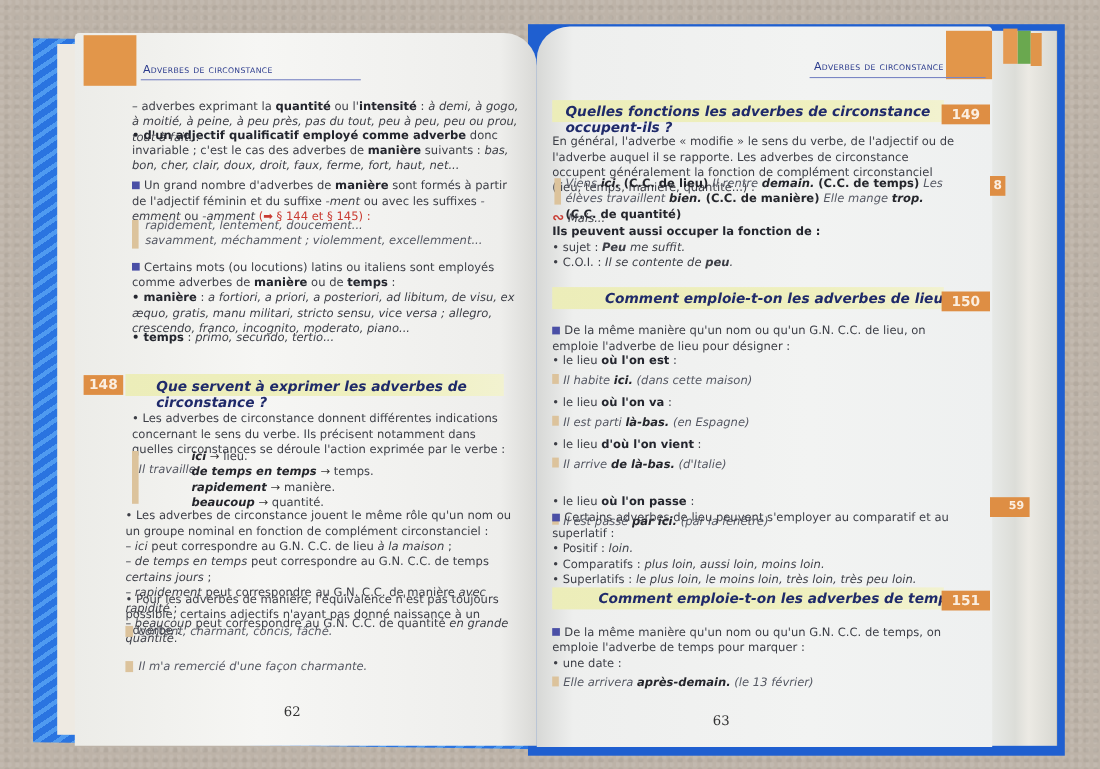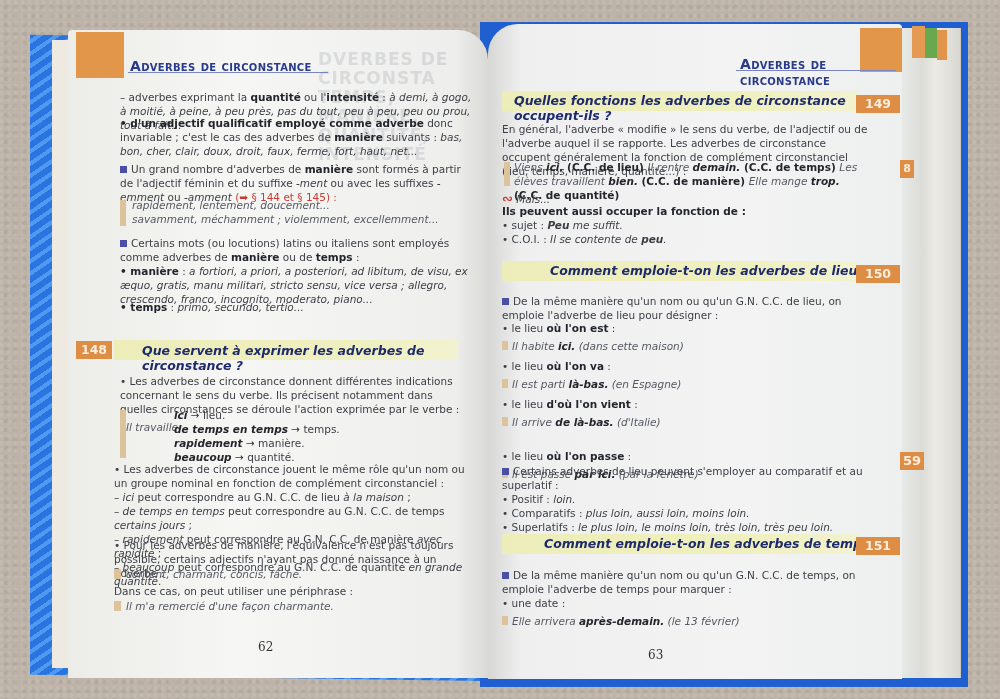--- a/index.html
+++ b/index.html
@@ -15,21 +15,21 @@
   .cover-right{left:480px;top:22px;width:488px;height:665px;background:#1f5fd0;}
   .page-edge{position:absolute;background:#eeeae2;border-right:1px solid #cfc9bd;}
   .page{position:absolute;background:#f3f3f1;color:#3b3f4c;overflow:hidden;}
   .page-left{left:68px;top:30px;width:420px;height:648px;
     background:linear-gradient(90deg,#ecece8 0%,#f6f6f4 40%,#eeeeec 92%,#d9d9d6 100%);
     border-radius:4px 30px 0 0;}
   .page-right{left:488px;top:24px;width:414px;height:655px;
     background:linear-gradient(90deg,#d7d8d6 0%,#eeefee 8%,#f2f3f2 60%,#eef0f0 100%);
     border-radius:30px 4px 0 0;}
   .orange-tab{position:absolute;background:#e2964a;}
-  .running-head{position:absolute;font-size:14px;letter-spacing:.3px;color:#2a3a8c;font-variant:small-caps;font-weight:bold;}
+  .running-head{position:absolute;font-size:10px;letter-spacing:.3px;color:#2a3a8c;font-variant:small-caps;font-weight:normal;}
   .head-rule{position:absolute;height:1px;background:#7a86c4;}
   .ghost{position:absolute;color:rgba(90,100,120,.16);font-weight:bold;font-size:17px;line-height:19px;letter-spacing:1px;}
   .txt{position:absolute;font-size:10.5px;line-height:14px;color:#3c3e46;}
   .txt b{color:#24262e;}
   .txt i{font-style:italic;}
   .ex{position:absolute;font-size:10.5px;line-height:14px;font-style:italic;color:#555863;}
   .ex b{font-style:normal;color:#25262c;}
   .ex .bi{font-style:italic;font-weight:bold;color:#25262c;}
   .bar{position:absolute;width:6px;background:#dcc39c;}
   .sq{display:inline-block;width:7px;height:7px;background:#4a4fa6;margin-right:4px;vertical-align:0px;}
@@ -50,24 +50,20 @@
 <div class="page-edge" style="left:898px;top:28px;width:62px;height:650px;background:linear-gradient(90deg,#e9ebe9,#dcddd8 40%,#eceae4 60%,#d8d8d2);"></div>
 <div style="position:absolute;left:925px;top:28px;width:12px;height:30px;background:#6aa84f;"></div>
 <div style="position:absolute;left:937px;top:30px;width:10px;height:30px;background:#e0954a;"></div>
 <div style="position:absolute;left:912px;top:26px;width:13px;height:32px;background:#e49a52;"></div>
 
 <div class="page page-left">
   <div class="orange-tab" style="left:8px;top:2px;width:48px;height:46px;"></div>
   <div class="running-head" style="left:62px;top:28px;">Adverbes de circonstance</div>
   <div class="head-rule" style="left:60px;top:42px;width:200px;"></div>
 
-  <div class="ghost" style="left:250px;top:20px;">
-    <div>DVERBES DE CIRCONSTA</div>
-    <div>TEMPS, MANIÈRE, QUANTITÉ, INTENSITÉ</div>
-  </div>
 
   <div class="txt" style="left:52px;top:60px;width:356px;">
     <span>– adverbes exprimant la </span><b>quantité</b><span> ou l'</span><b>intensité</b><span> : </span><i>à demi, à gogo, à moitié, à peine, à peu près, pas du tout, peu à peu, peu ou prou, tout à fait...</i>
   </div>
   <div class="txt" style="left:52px;top:86px;width:356px;">
     <b>• d'un adjectif qualificatif employé comme adverbe</b><span> donc invariable ; c'est le cas des adverbes de </span><b>manière</b><span> suivants : </span><i>bas, bon, cher, clair, doux, droit, faux, ferme, fort, haut, net...</i>
   </div>
 
   <div class="txt" style="left:52px;top:132px;width:356px;">
     <span class="sq"></span><span>Un grand nombre d'adverbes de </span><b>manière</b><span> sont formés à partir de l'adjectif féminin et du suffixe </span><i>-ment</i><span> ou avec les suffixes </span><i>-emment</i><span> ou </span><i>-amment</i><span class="red"> (➡ § 144 et § 145) :</span>
@@ -106,21 +102,20 @@
     <div>• Les adverbes de circonstance jouent le même rôle qu'un nom ou un groupe nominal en fonction de complément circonstanciel :</div>
     <div><span>– </span><i>ici</i><span> peut correspondre au G.N. C.C. de lieu </span><i>à la maison</i><span> ;</span></div>
     <div><span>– </span><i>de temps en temps</i><span> peut correspondre au G.N. C.C. de temps </span><i>certains jours</i><span> ;</span></div>
     <div><span>– </span><i>rapidement</i><span> peut correspondre au G.N. C.C. de manière </span><i>avec rapidité</i><span> ;</span></div>
     <div><span>– </span><i>beaucoup</i><span> peut correspondre au G.N. C.C. de quantité </span><i>en grande quantité</i><span>.</span></div>
   </div>
 
   <div class="txt" style="left:46px;top:508px;width:356px;">• Pour les adverbes de manière, l'équivalence n'est pas toujours possible, certains adjectifs n'ayant pas donné naissance à un adverbe :</div>
   <div class="bar" style="left:46px;top:539px;height:10px;width:7px;"></div>
   <div class="ex" style="left:58px;top:537px;">content, charmant, concis, fâché.</div>
-  <div class="txt" style="left:46px;top:554px;width:356px;">Dans ce cas, on peut utiliser une périphrase :</div>
   <div class="bar" style="left:46px;top:571px;height:10px;width:7px;"></div>
   <div class="ex" style="left:58px;top:569px;">Il m'a remercié d'une façon charmante.</div>
 
   <div class="pagenum" style="left:190px;top:610px;">62</div>
 </div>
 
 <div class="page page-right">
   <div class="orange-tab" style="left:372px;top:4px;width:42px;height:44px;"></div>
   <div class="running-head" style="left:252px;top:32px;">Adverbes de circonstance</div>
   <div class="head-rule" style="left:248px;top:46px;width:160px;"></div>
@@ -175,13 +170,13 @@
   <div class="txt" style="left:14px;top:544px;width:366px;">
     <span class="sq"></span><span>De la même manière qu'un nom ou qu'un G.N. C.C. de temps, on emploie l'adverbe de temps pour marquer :</span>
   </div>
   <div class="txt" style="left:14px;top:572px;"><span>• une date</span><span> :</span></div>
   <div class="ex" style="left:14px;top:590px;"><span class="bar" style="position:relative;display:inline-block;height:9px;width:6px;margin-right:4px;"></span><span>Elle arrivera </span><span class="bi">après-demain.</span><span> (le 13 février)</span></div>
 
   <div class="pagenum" style="left:160px;top:624px;">63</div>
 </div>
 
 <div class="num" style="left:900px;top:160px;width:14px;font-size:11px;">8</div>
-<div class="num" style="left:900px;top:452px;width:24px;font-size:13px;">59</div>
+<div class="num" style="left:900px;top:452px;width:24px;font-size:10px;padding-left:12px;">59</div>
 
 </body></html>

